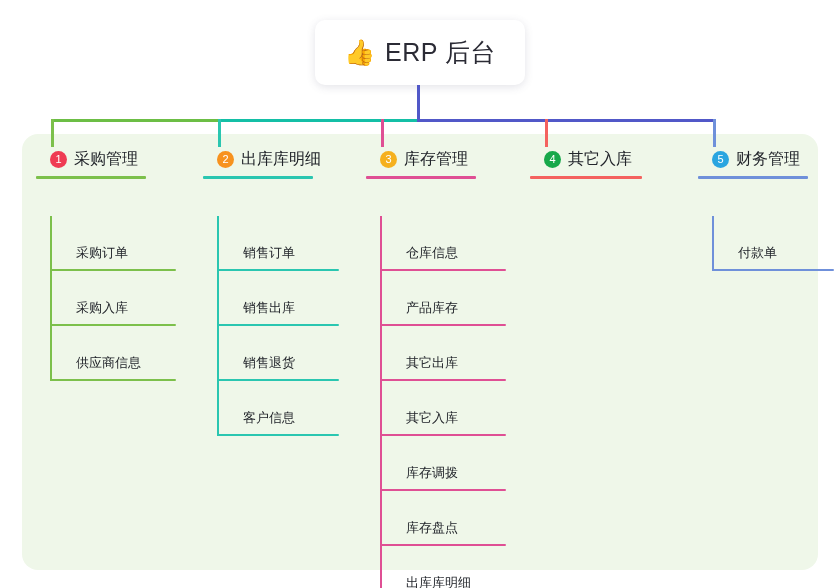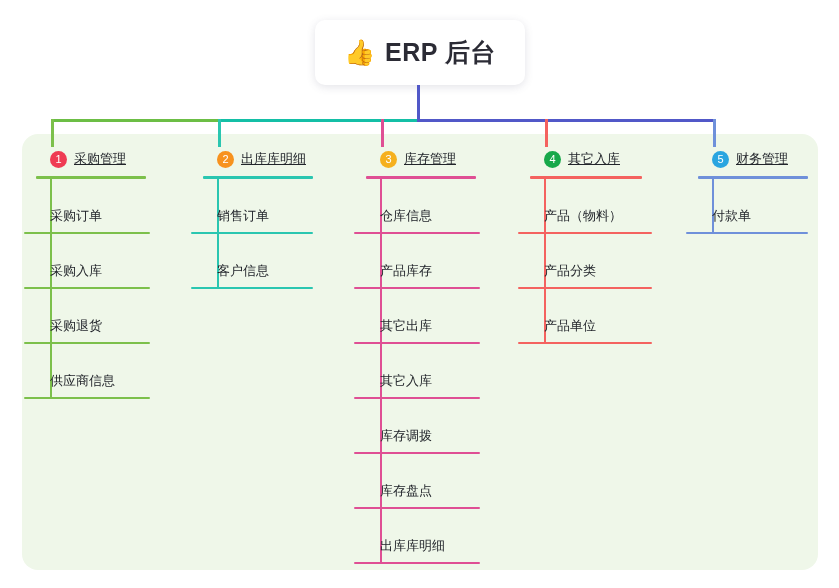--- a/index.html
+++ b/index.html
@@ -39,21 +39,20 @@
   .root-emoji {
     font-size: 25px;
     line-height: 1;
     font-family: "DejaVu Sans", sans-serif;
   }
   .root-title {
     font-size: 25px;
     color: #2b2b35;
     letter-spacing: 0.5px;
     white-space: nowrap;
-    font-weight: bold;
   }
 
   
   .panel {
     position: absolute;
     left: 22px;
     top: 134px;
     width: 796px;
     height: 436px;
     background: #eff7e9;
@@ -83,35 +82,36 @@
     height: 17px;
     border-radius: 50%;
     color: #ffffff;
     font-size: 11px;
     line-height: 17px;
     text-align: center;
     font-family: "Liberation Sans", sans-serif;
     flex: none;
   }
   .branch-label {
-    font-size: 13px;
+    font-size: 16px;
     color: #22252b;
     white-space: nowrap;
-    text-decoration: underline;
   }
   .branch-rule {
     margin-top: 5px;
     height: 3px;
     border-radius: 1px;
   }
 
   
   .leaves {
     position: relative;
     margin-left: 14px;
+    padding-left: 26px;
+    margin-top: 37px;
   }
   .spine {
     position: absolute;
     left: 0;
     top: 0;
     bottom: 0;
     width: 2px;
   }
   .leaf {
     position: relative;
@@ -169,42 +169,46 @@
           <div class="spine" style="background: rgb(124, 192, 75);"></div>
           <div class="leaf">
             <span class="leaf-text">采购订单</span>
             <div class="leaf-rule" style="width: 126px; background: rgb(124, 192, 75);"></div>
           </div>
           <div class="leaf">
             <span class="leaf-text">采购入库</span>
             <div class="leaf-rule" style="width: 126px; background: rgb(124, 192, 75);"></div>
           </div>
           <div class="leaf">
-            <span class="leaf-text">采购退货</span>
-            <div class="leaf-rule" style="width: 126px; background: rgb(124, 192, 75);"></div>
-          </div>
-          <div class="leaf">
             <span class="leaf-text">供应商信息</span>
             <div class="leaf-rule" style="width: 126px; background: rgb(124, 192, 75);"></div>
           </div>
         </div>
       </div>
       <div class="branch" style="left: 203px;">
         <div class="branch-head">
           <span class="badge" style="background: rgb(247, 146, 30);">2</span>
           <span class="branch-label">出库库明细</span>
         </div>
         <div class="branch-rule" style="width: 110px; background: rgb(42, 198, 176);"></div>
         <div class="leaves">
           <div class="spine" style="background: rgb(42, 198, 176);"></div>
           <div class="leaf">
             <span class="leaf-text">销售订单</span>
             <div class="leaf-rule" style="width: 122px; background: rgb(42, 198, 176);"></div>
           </div>
           <div class="leaf">
+            <span class="leaf-text">销售出库</span>
+            <div class="leaf-rule" style="width: 122px; background: rgb(42, 198, 176);"></div>
+          </div>
+          <div class="leaf">
+            <span class="leaf-text">销售退货</span>
+            <div class="leaf-rule" style="width: 122px; background: rgb(42, 198, 176);"></div>
+          </div>
+          <div class="leaf">
             <span class="leaf-text">客户信息</span>
             <div class="leaf-rule" style="width: 122px; background: rgb(42, 198, 176);"></div>
           </div>
         </div>
       </div>
       <div class="branch" style="left: 366px;">
         <div class="branch-head">
           <span class="badge" style="background: rgb(245, 176, 30);">3</span>
           <span class="branch-label">库存管理</span>
         </div>
@@ -240,35 +244,20 @@
             <div class="leaf-rule" style="width: 126px; background: rgb(223, 79, 148);"></div>
           </div>
         </div>
       </div>
       <div class="branch" style="left: 530px;">
         <div class="branch-head">
           <span class="badge" style="background: rgb(23, 168, 74);">4</span>
           <span class="branch-label">其它入库</span>
         </div>
         <div class="branch-rule" style="width: 112px; background: rgb(244, 98, 95);"></div>
-        <div class="leaves">
-          <div class="spine" style="background: rgb(244, 98, 95);"></div>
-          <div class="leaf">
-            <span class="leaf-text">产品（物料）</span>
-            <div class="leaf-rule" style="width: 134px; background: rgb(244, 98, 95);"></div>
-          </div>
-          <div class="leaf">
-            <span class="leaf-text">产品分类</span>
-            <div class="leaf-rule" style="width: 134px; background: rgb(244, 98, 95);"></div>
-          </div>
-          <div class="leaf">
-            <span class="leaf-text">产品单位</span>
-            <div class="leaf-rule" style="width: 134px; background: rgb(244, 98, 95);"></div>
-          </div>
-        </div>
       </div>
       <div class="branch" style="left: 698px;">
         <div class="branch-head">
           <span class="badge" style="background: rgb(42, 165, 224);">5</span>
           <span class="branch-label">财务管理</span>
         </div>
         <div class="branch-rule" style="width: 110px; background: rgb(111, 144, 218);"></div>
         <div class="leaves">
           <div class="spine" style="background: rgb(111, 144, 218);"></div>
           <div class="leaf">

